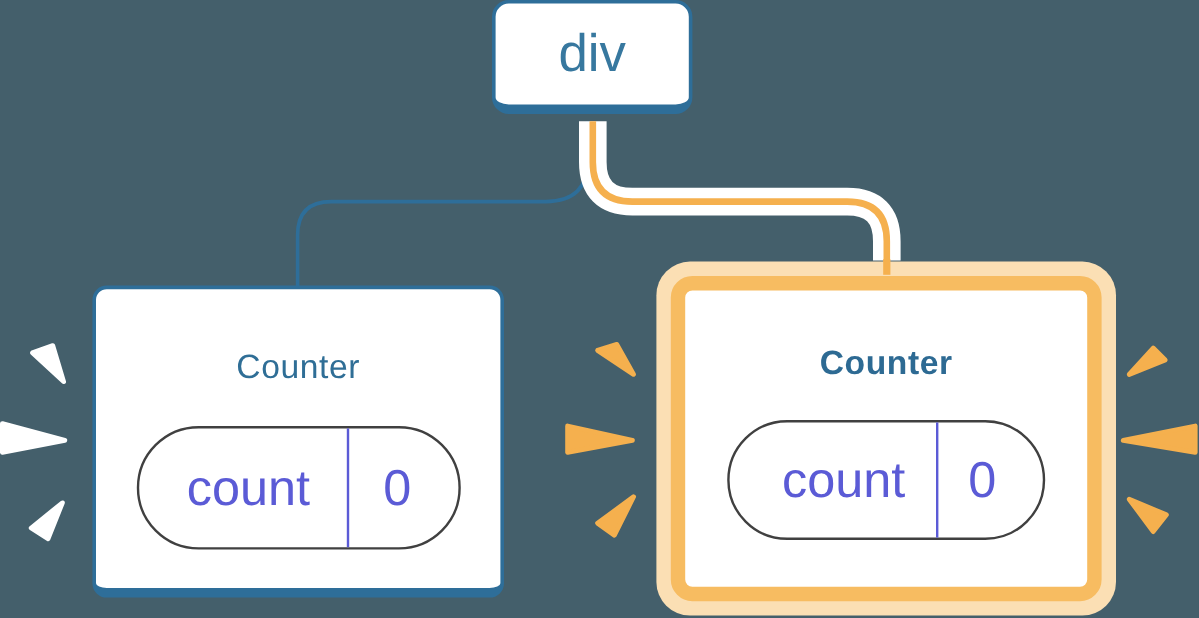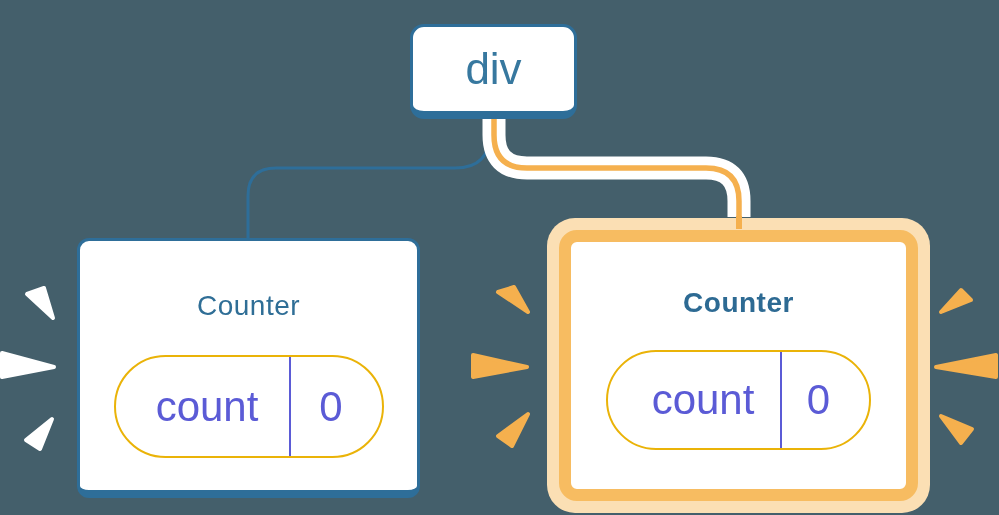--- a/index.html
+++ b/index.html
@@ -7,36 +7,36 @@
     position:relative;width:999px;height:515px;overflow:hidden;
     background:#445F6B;
     font-family:"Liberation Sans","DejaVu Sans",sans-serif;
   }
   .connectors{position:absolute;left:0;top:0;z-index:1;}
   .node{
     position:absolute;z-index:2;background:#FFFFFF;
     border:3px solid #2E6E99;border-bottom-width:8px;border-radius:14px;
     display:flex;align-items:center;justify-content:center;box-sizing:border-box;
   }
-  .div-node{left:410px;top:24px;width:167px;height:95px;}
+  .div-node{left:410px;top:0;width:167px;height:95px;}
   .div-node .node-label{font-size:44px;color:#37789F;}
   .counter-card{
     position:absolute;z-index:2;background:#FFFFFF;box-sizing:border-box;
     border:3px solid #2E6E99;border-bottom-width:8px;border-radius:12px;
     left:77px;top:238px;width:343px;height:260px;
     display:flex;flex-direction:column;align-items:center;
   }
   .counter-title{
     margin-top:42px;font-size:28px;line-height:46px;color:#2F6E96;
     letter-spacing:0.5px;
   }
   .counter-title.bold{font-weight:bold;color:#2D6A93;margin-top:38px;}
   .pill{
     margin-top:26px;display:flex;box-sizing:border-box;background:#FFFFFF;
-    border:2px solid #eab308;border-radius:999px;
+    border:2px solid #404040;border-radius:999px;
     width:270px;height:103px;color:#5B5BD6;font-size:42px;
   }
   .pill .cell{display:flex;align-items:center;justify-content:center;box-sizing:border-box;}
   .pill .cell.key{flex:0 0 173px;padding-left:10px;}
   .pill .cell.val{flex:1;border-left:2px solid #5B5BD6;padding-right:10px;}
   .highlight-card{
     position:absolute;z-index:2;left:547px;top:218px;width:383px;height:295px;
     background:#FBDFB4;border-radius:28px;padding:12px;box-sizing:border-box;
   }
   .highlight-inner{

